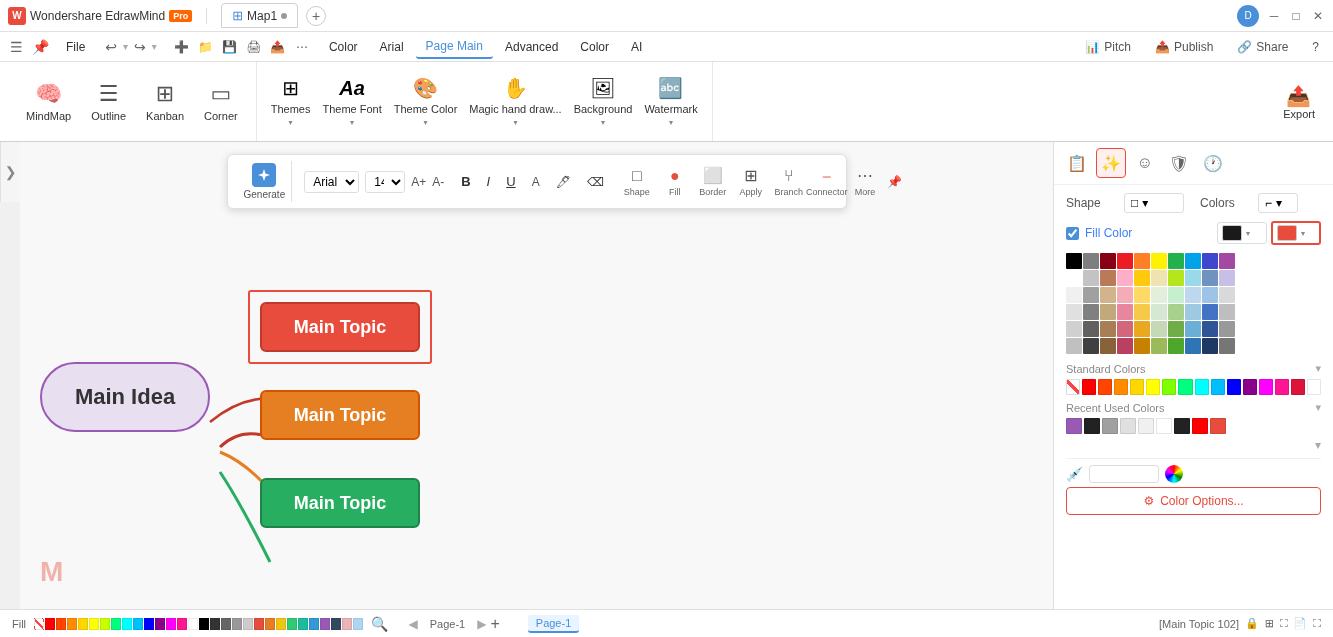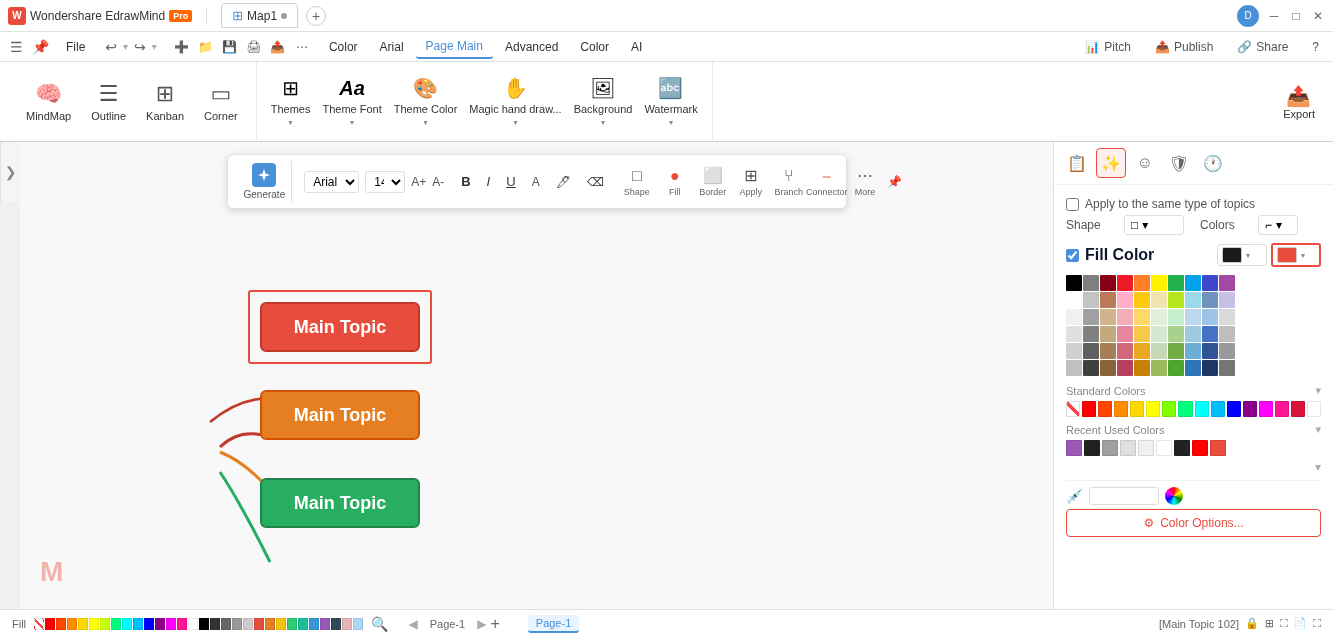--- a/index.html
+++ b/index.html
@@ -112,21 +112,21 @@
     .checkbox-row { display: flex; align-items: center; gap: 6px; padding: 4px 0; font-size: 12px; color: #555; }
     .checkbox-row input { accent-color: #4a90d9; }
     .section-title { font-size: 13px; font-weight: 600; color: #333; margin: 6px 0 8px; }
     .property-row { display: flex; align-items: center; margin-bottom: 8px; gap: 8px; }
     .property-label { font-size: 12px; color: #555; min-width: 50px; }
     .shape-select { border: 1px solid #ddd; border-radius: 3px; padding: 2px 6px; font-size: 12px; background: white; cursor: pointer; display: flex; align-items: center; gap: 4px; min-width: 60px; }
     .corner-select { border: 1px solid #ddd; border-radius: 3px; padding: 2px 6px; font-size: 12px; background: white; cursor: pointer; display: flex; align-items: center; gap: 4px; min-width: 40px; }
 
     .fill-color-row { display: flex; align-items: center; gap: 6px; margin-bottom: 8px; }
     .fill-checkbox { accent-color: #4a90d9; }
-    .fill-label { font-size: 16px; color: #0f172a; font-weight: 700; }
+    .fill-label { font-size: 12px; color: #3b82f6; font-weight: 400; }
     .color-dropdown { border: 1px solid #ddd; border-radius: 3px; padding: 2px 4px; display: flex; align-items: center; gap: 4px; cursor: pointer; min-width: 50px; background: white; }
     .color-swatch { width: 20px; height: 16px; border-radius: 2px; border: 1px solid #ccc; }
     .color-swatch-dark { background: #1a1a1a; }
     .color-swatch-red { background: #e74c3c; }
     .dropdown-arrow { font-size: 8px; color: #888; }
 
     
     .color-grid { margin-bottom: 8px; }
     .color-row { display: flex; gap: 1px; margin-bottom: 1px; }
     .color-cell-sm { width: 16px; height: 16px; cursor: pointer; border-radius: 1px; }
@@ -382,20 +382,23 @@
 
       <path d="M 200 305 Q 220 285 250 295" stroke="#c0392b" stroke-width="3" fill="none"></path>
 
       <path d="M 200 310 Q 225 320 250 348" stroke="#e67e22" stroke-width="3" fill="none"></path>
 
       <path d="M 200 330 Q 220 360 250 420" stroke="#27ae60" stroke-width="3" fill="none"></path>
 
       <path d="M 190 280 Q 250 230 320 285" stroke="#c0392b" stroke-width="2.5" fill="none"></path>
     </svg>
 
+    <div class="node-main-idea">
+      <span>Main Idea</span>
+    </div>
 
     <div class="selection-box"></div>
 
     <div class="node-topic-red">
       <span>Main Topic</span>
     </div>
 
     <div class="node-topic-orange">
       <span>Main Topic</span>
     </div>
@@ -414,24 +417,20 @@
   <div class="right-panel">
     <div class="panel-tabs">
       <div class="panel-tab">📋</div>
       <div class="panel-tab active">✨</div>
       <div class="panel-tab">☺</div>
       <div class="panel-tab">🛡</div>
       <div class="panel-tab">🕐</div>
     </div>
 
     <div class="panel-content">
-      <div class="checkbox-row">
-        <input type="checkbox" style="">
-        <span>Apply to the same type of topics</span>
-      </div>
 
 
       <div class="property-row">
         <span class="property-label">Shape</span>
         <div class="shape-select">
           <span>□</span>
           <span>▾</span>
         </div>
         <span class="property-label" style="margin-left:8px;">Colors</span>
         <div class="corner-select">

